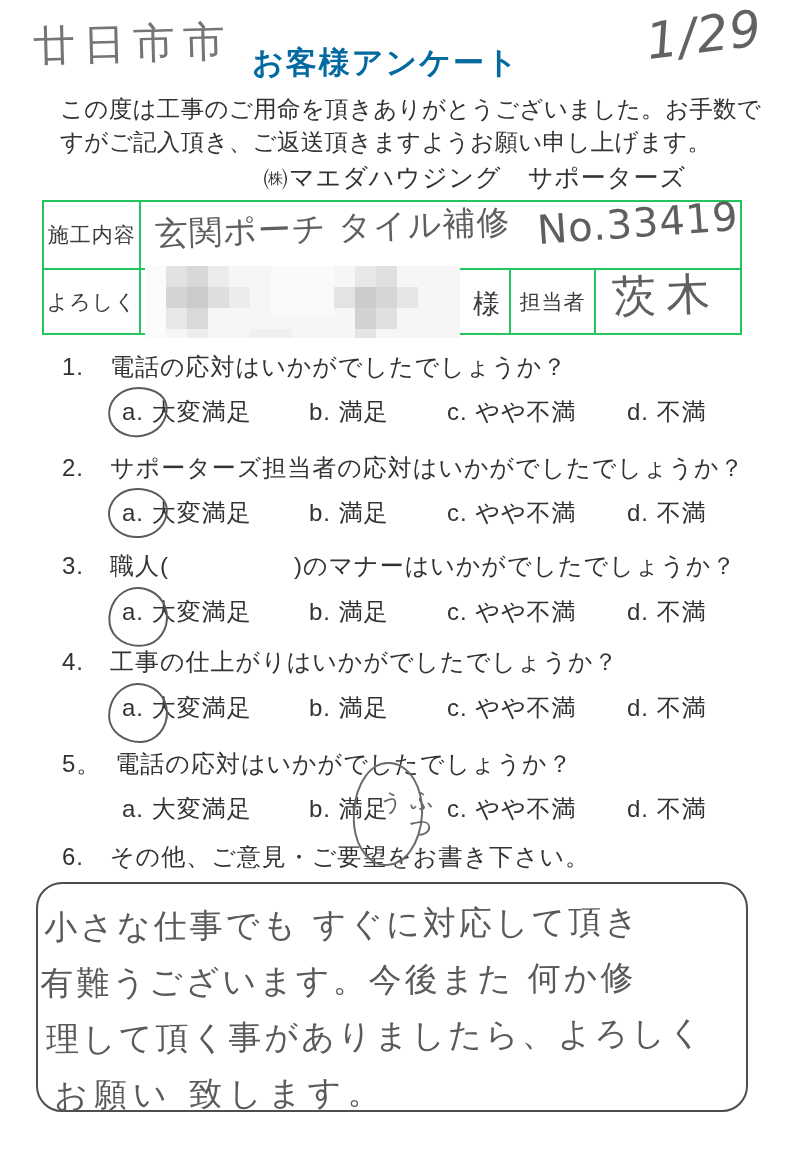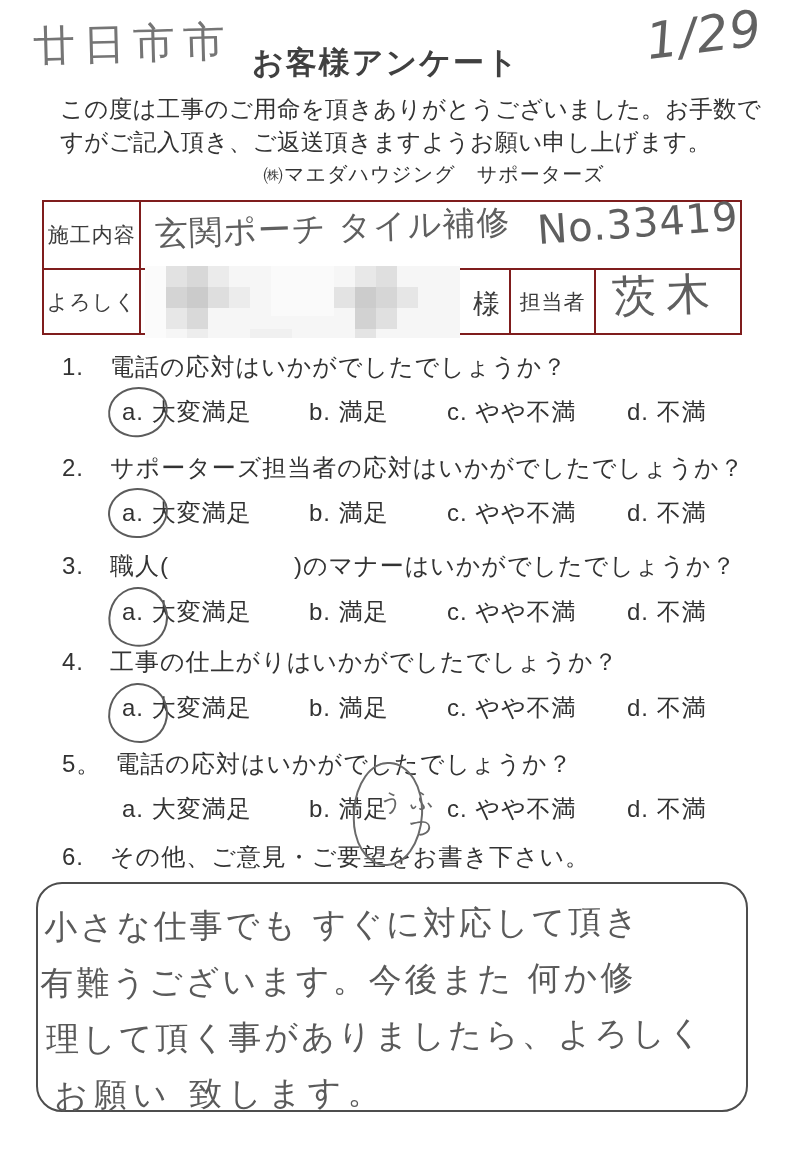--- a/index.html
+++ b/index.html
@@ -9,31 +9,31 @@
     font-family:"Liberation Sans","DejaVu Sans",sans-serif; color:#383838;
     overflow:hidden;
   }
   
   .hand { color:#5f5f5f; font-family:"DejaVu Sans",sans-serif; }
 
   
   .city-note { position:absolute; left:33px; top:16px; font-size:42px; letter-spacing:8px;
                color:#757575; transform:rotate(-1.5deg); white-space:nowrap; }
   .page-title { position:absolute; left:252px; top:42px; font-size:31px; font-weight:bold;
-                letter-spacing:2px; color:#404040; white-space:nowrap; }
+                letter-spacing:2px; color:#0369a1; white-space:nowrap; }
   .date-note { position:absolute; left:646px; top:6px; font-size:50px; font-style:italic;
                color:#626262; transform:rotate(-7deg); letter-spacing:1px; }
   .intro { position:absolute; left:60px; top:93px; width:710px; font-size:23.5px;
            line-height:33px; color:#333333; letter-spacing:0.3px; }
-  .company { position:absolute; left:263px; top:161px; font-size:20px; color:#333333;
+  .company { position:absolute; left:263px; top:161px; font-size:25px; color:#333333;
              letter-spacing:1px; white-space:nowrap; }
 
   
   .info-table { position:absolute; left:42px; top:200px; width:700px; border-collapse:collapse; }
-  .info-table td { border:2px solid #7f1d1d; vertical-align:middle; }
+  .info-table td { border:2px solid #22c55e; vertical-align:middle; }
   .row-work { height:68px; }
   .row-name { height:65px; }
   .label-cell { width:98px; font-size:21px; text-align:center; color:#3c3c3c; letter-spacing:1px; }
   .work-cell { position:relative; }
   .work-value { position:absolute; left:14px; top:4px; font-size:33px; letter-spacing:1px;
                 transform:rotate(-2deg); white-space:nowrap; }
   .work-number { position:absolute; left:396px; top:-2px; font-size:40px; letter-spacing:1px;
                  transform:rotate(-4deg); white-space:nowrap; }
   .name-cell { width:373px; position:relative; }
   .name-suffix { position:absolute; right:9px; top:16px; font-size:27px; color:#3c3c3c; }

